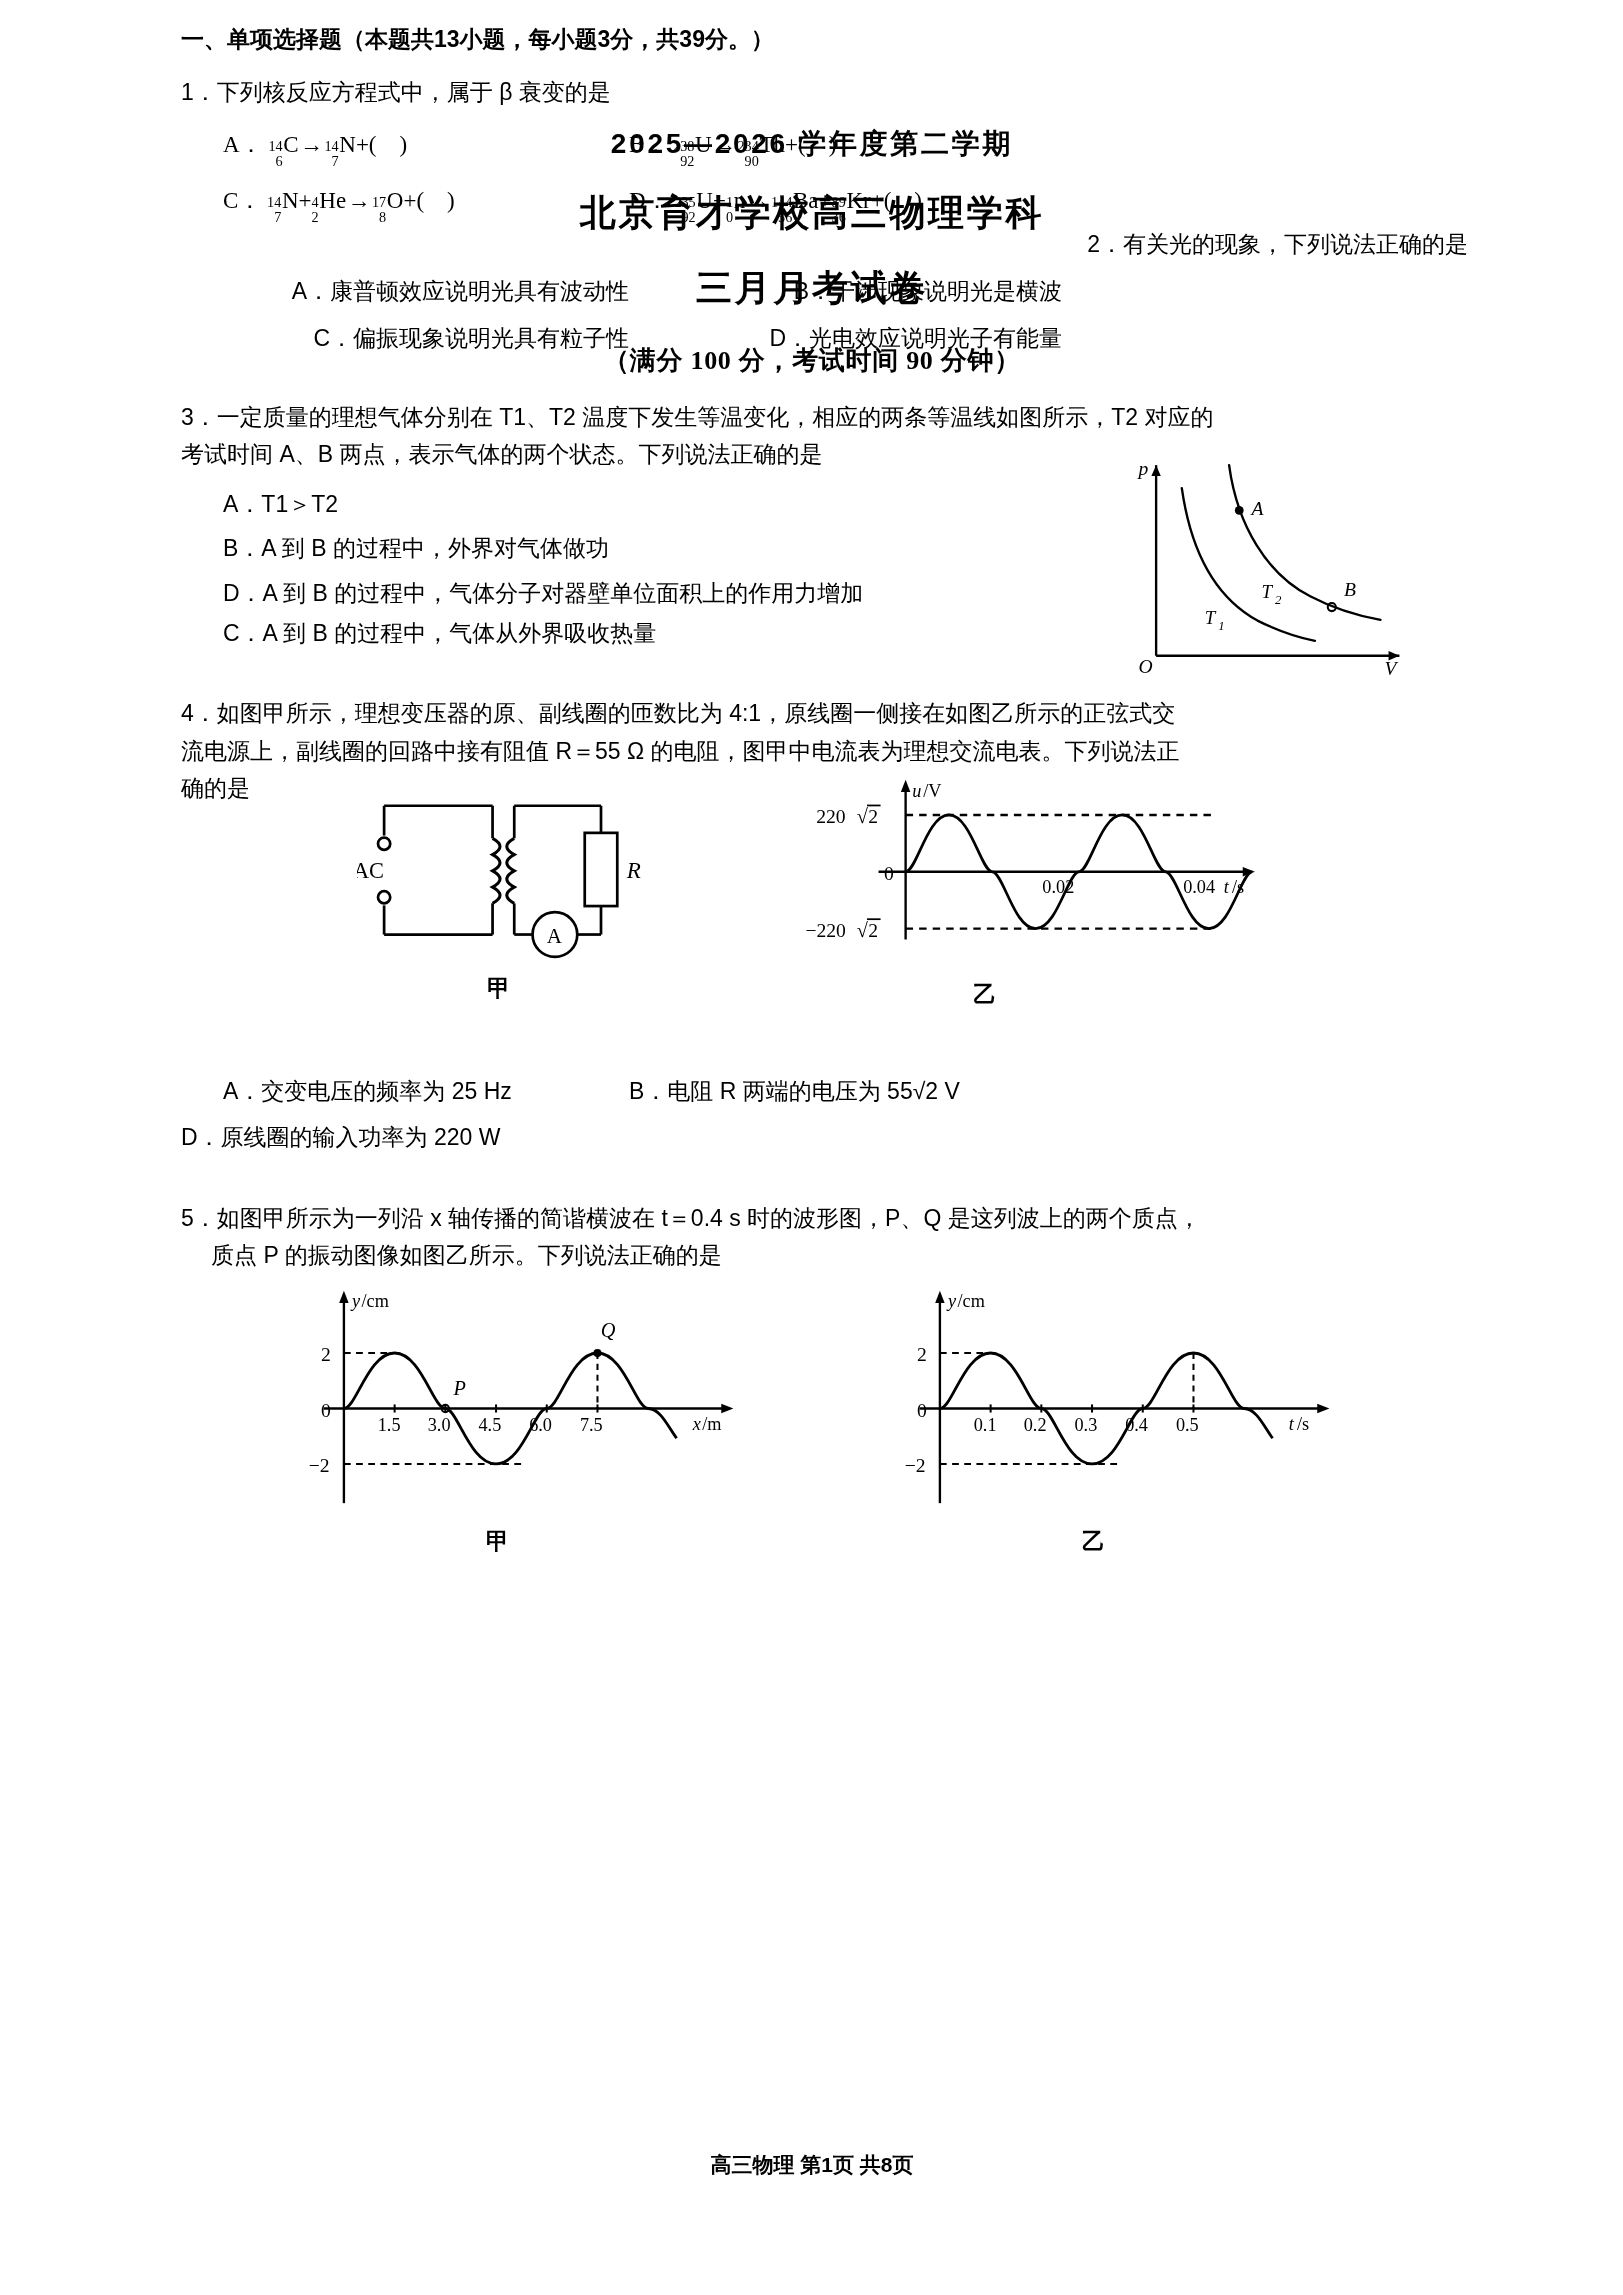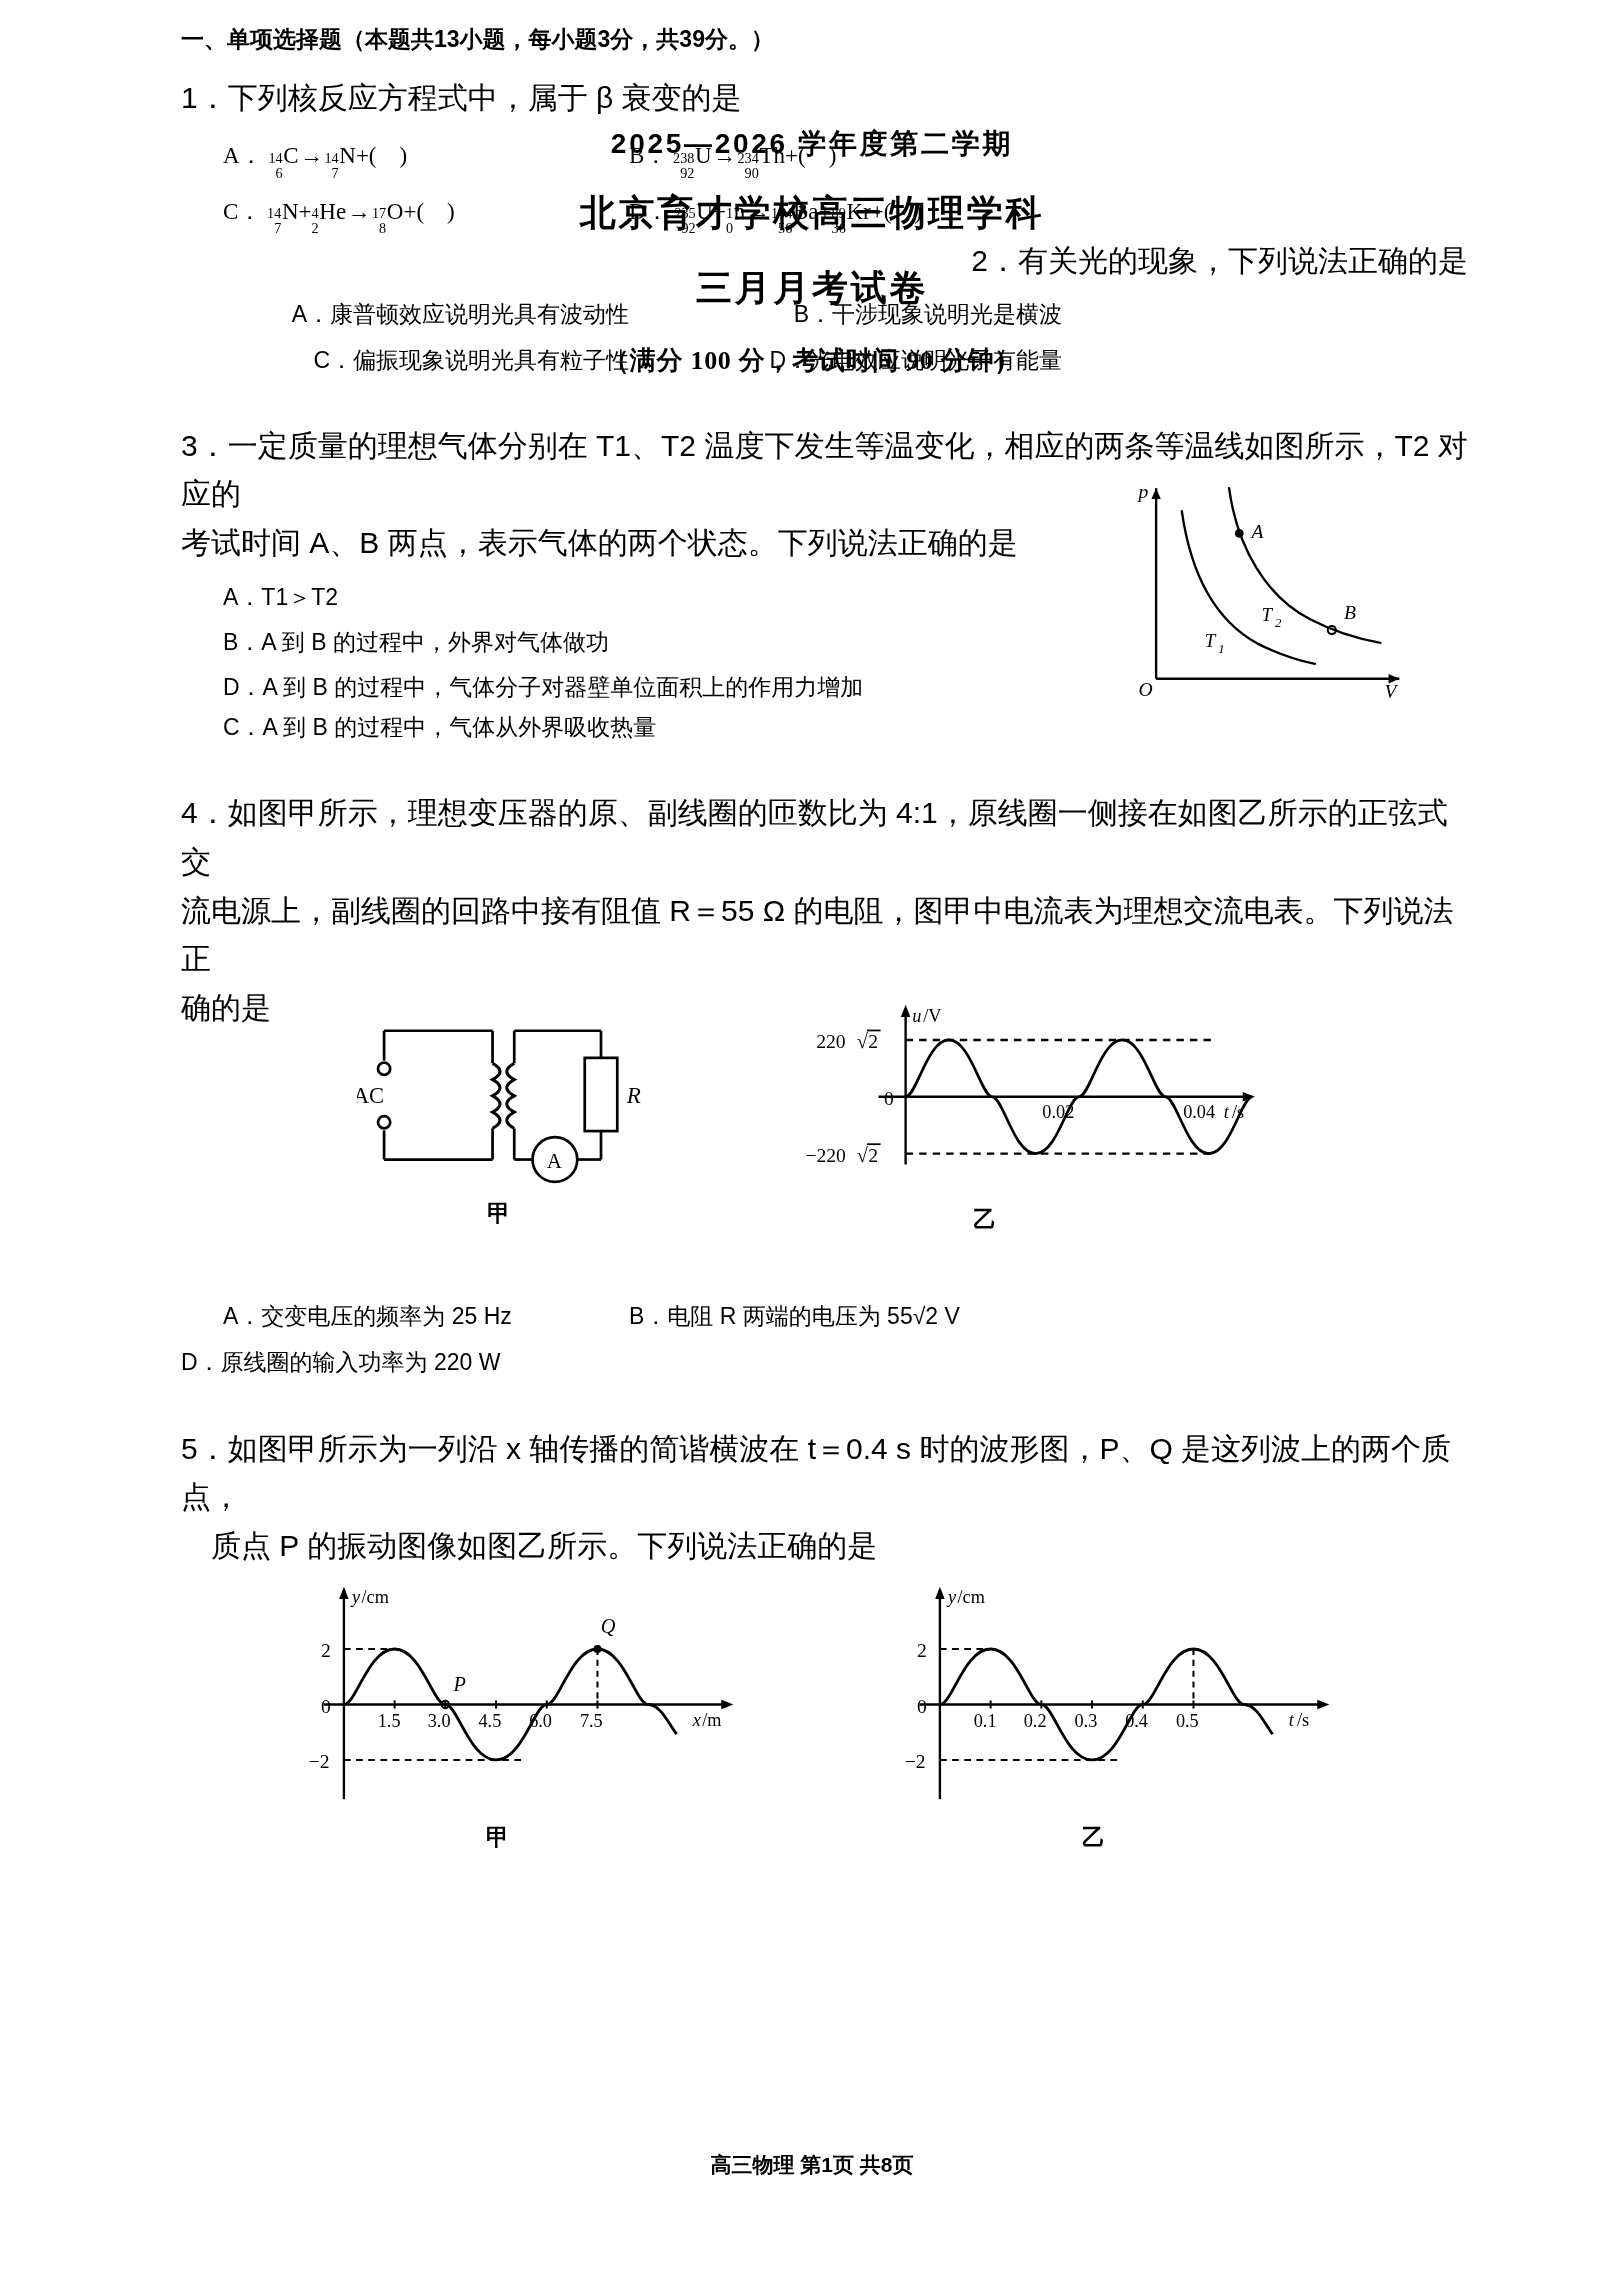--- a/index.html
+++ b/index.html
@@ -54,21 +54,21 @@
     left:181px; top:0;
     width:1287px;
   }
   .sec-title{
     font-size:23px;
     font-weight:bold;
     font-family:"Liberation Sans", sans-serif;
     margin-top:0;
   }
   .q{
-    font-size:30px;
+    font-size:23px;
     line-height:1.62;
     font-family:"Liberation Sans", sans-serif;
   }
   .opts{
     font-size:23px;
     line-height:1.72;
   }
   .opt-row{ display:flex; }
   .opt-a{ width:406px; padding-left:42px; }
   .opt-b{ width:433px; }

